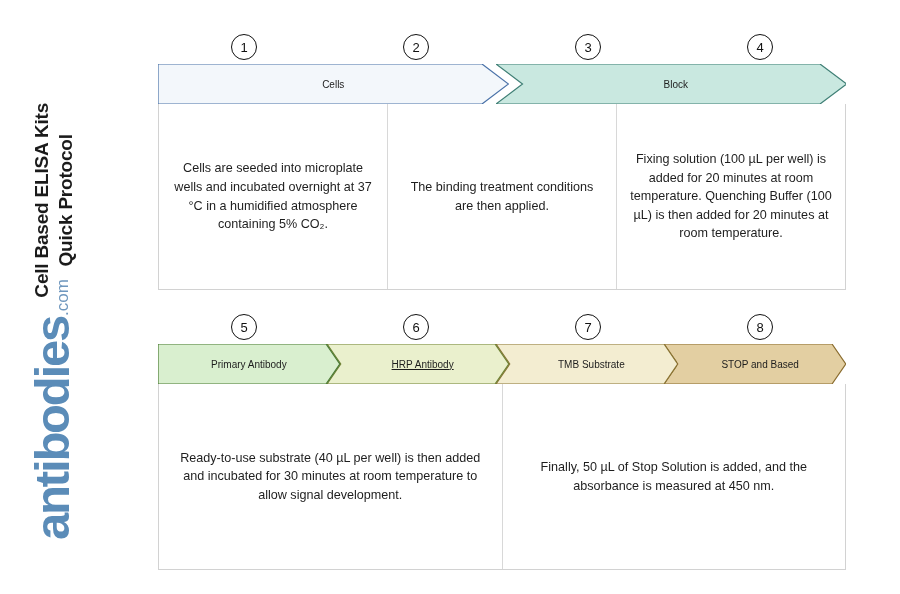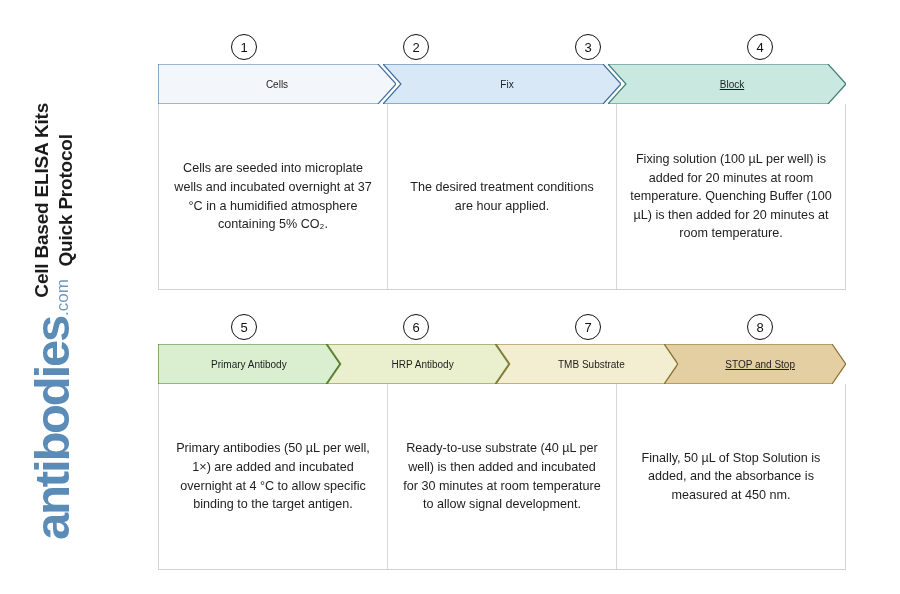--- a/index.html
+++ b/index.html
@@ -100,21 +100,21 @@
     position: relative;
     height: 40px;
     flex: 1 1 0;
     display: flex;
     align-items: center;
     justify-content: center;
     font-size: 10px;
     color: #1d1d1d;
     margin-right: -13px;
   }
-  .chevron:last-child { margin-right: 0; text-decoration: underline; }
+  .chevron:last-child { margin-right: 0; }
   .chevron .ch-bg {
     position: absolute;
     inset: 0;
   }
   .chevron .ch-label {
     position: relative;
     z-index: 2;
     padding-left: 10px;
   }
   .chevron:first-child .ch-label { padding-left: 0; }
@@ -163,39 +163,33 @@
       <div class="step-badge" style="left: 430px;">3</div>
       <div class="step-badge" style="left: 602px;">4</div>
     </div>
   <div class="chevron-strip">
       <div class="chevron" style="z-index: 4;">
         <div class="ch-bg"><svg width="100%" height="100%" viewBox="0 0 100 40" preserveAspectRatio="none">
             <polygon points="0,0 92.44186046511628,0 100,20 92.44186046511628,40 0,40" fill="#f3f7fb" stroke="#4a72a8" stroke-width="1.2" vector-effect="non-scaling-stroke" stroke-linejoin="miter"></polygon>
           </svg></div>
         <span class="ch-label">Cells</span>
       </div>
-      <div class="chevron" style="z-index: 2;">
-        <div class="ch-bg"><svg width="100%" height="100%" viewBox="0 0 100 40" preserveAspectRatio="none">
-            <polygon points="0,0 92.44186046511628,0 100,20 92.44186046511628,40 0,40 7.55813953488372,20" fill="#d9e8f6" stroke="#3e6fa0" stroke-width="1.2" vector-effect="non-scaling-stroke" stroke-linejoin="miter"></polygon>
-          </svg></div>
-        <span class="ch-label">Fix</span>
-      </div>
       <div class="chevron" style="z-index: 1;">
         <div class="ch-bg"><svg width="100%" height="100%" viewBox="0 0 100 40" preserveAspectRatio="none">
             <polygon points="0,0 92.44186046511628,0 100,20 92.44186046511628,40 0,40 7.55813953488372,20" fill="#c9e8e0" stroke="#3f7f75" stroke-width="1.2" vector-effect="non-scaling-stroke" stroke-linejoin="miter"></polygon>
           </svg></div>
         <span class="ch-label">Block</span>
       </div>
     </div>
   <div class="body-strip">
       <div class="body-cell">
         <div class="body-text">Cells are seeded into microplate wells and incubated overnight at 37 °C in a humidified atmosphere containing 5% CO₂.</div>
       </div>
       <div class="body-cell">
-        <div class="body-text">The desired treatment conditions are hour applied.</div>
+        <div class="body-text">The binding treatment conditions are then applied.</div>
       </div>
       <div class="body-cell">
         <div class="body-text">Fixing solution (100 µL per well) is added for 20 minutes at room temperature. Quenching Buffer (100 µL) is then added for 20 minutes at room temperature.</div>
       </div>
     </div>
 </div>
 
 <div class="flow-row" id="flow-row-2">
   <div class="badge-strip">
       <div class="step-badge" style="left: 86px;">5</div>
@@ -203,43 +197,40 @@
       <div class="step-badge" style="left: 430px;">7</div>
       <div class="step-badge" style="left: 602px;">8</div>
     </div>
   <div class="chevron-strip">
       <div class="chevron" style="z-index: 4;">
         <div class="ch-bg"><svg width="100%" height="100%" viewBox="0 0 100 40" preserveAspectRatio="none">
             <polygon points="0,0 92.44186046511628,0 100,20 92.44186046511628,40 0,40" fill="#d9efcf" stroke="#4a7a33" stroke-width="1.2" vector-effect="non-scaling-stroke" stroke-linejoin="miter"></polygon>
           </svg></div>
         <span class="ch-label">Primary Antibody</span>
       </div>
-      <div class="chevron" style="z-index: 3;">
+      <div class="chevron" style="z-index: 3; text-decoration: underline;">
         <div class="ch-bg"><svg width="100%" height="100%" viewBox="0 0 100 40" preserveAspectRatio="none">
             <polygon points="0,0 92.44186046511628,0 100,20 92.44186046511628,40 0,40 7.55813953488372,20" fill="#eaf0cd" stroke="#6e8033" stroke-width="1.2" vector-effect="non-scaling-stroke" stroke-linejoin="miter"></polygon>
           </svg></div>
         <span class="ch-label">HRP Antibody</span>
       </div>
       <div class="chevron" style="z-index: 2;">
         <div class="ch-bg"><svg width="100%" height="100%" viewBox="0 0 100 40" preserveAspectRatio="none">
             <polygon points="0,0 92.44186046511628,0 100,20 92.44186046511628,40 0,40 7.55813953488372,20" fill="#f3edd1" stroke="#8a7434" stroke-width="1.2" vector-effect="non-scaling-stroke" stroke-linejoin="miter"></polygon>
           </svg></div>
         <span class="ch-label">TMB Substrate</span>
       </div>
       <div class="chevron" style="z-index: 1;">
         <div class="ch-bg"><svg width="100%" height="100%" viewBox="0 0 100 40" preserveAspectRatio="none">
             <polygon points="0,0 92.44186046511628,0 100,20 92.44186046511628,40 0,40 7.55813953488372,20" fill="#e3cfa2" stroke="#8a6c2e" stroke-width="1.2" vector-effect="non-scaling-stroke" stroke-linejoin="miter"></polygon>
           </svg></div>
-        <span class="ch-label">STOP and Stop</span>
+        <span class="ch-label">STOP and Based</span>
       </div>
     </div>
   <div class="body-strip">
       <div class="body-cell">
-        <div class="body-text">Primary antibodies (50 µL per well, 1×) are added and incubated overnight at 4 °C to allow specific binding to the target antigen.</div>
-      </div>
-      <div class="body-cell">
         <div class="body-text">Ready-to-use substrate (40 µL per well) is then added and incubated for 30 minutes at room temperature to allow signal development.</div>
       </div>
       <div class="body-cell">
         <div class="body-text">Finally, 50 µL of Stop Solution is added, and the absorbance is measured at 450 nm.</div>
       </div>
     </div>
 </div>
 
 </body></html>

